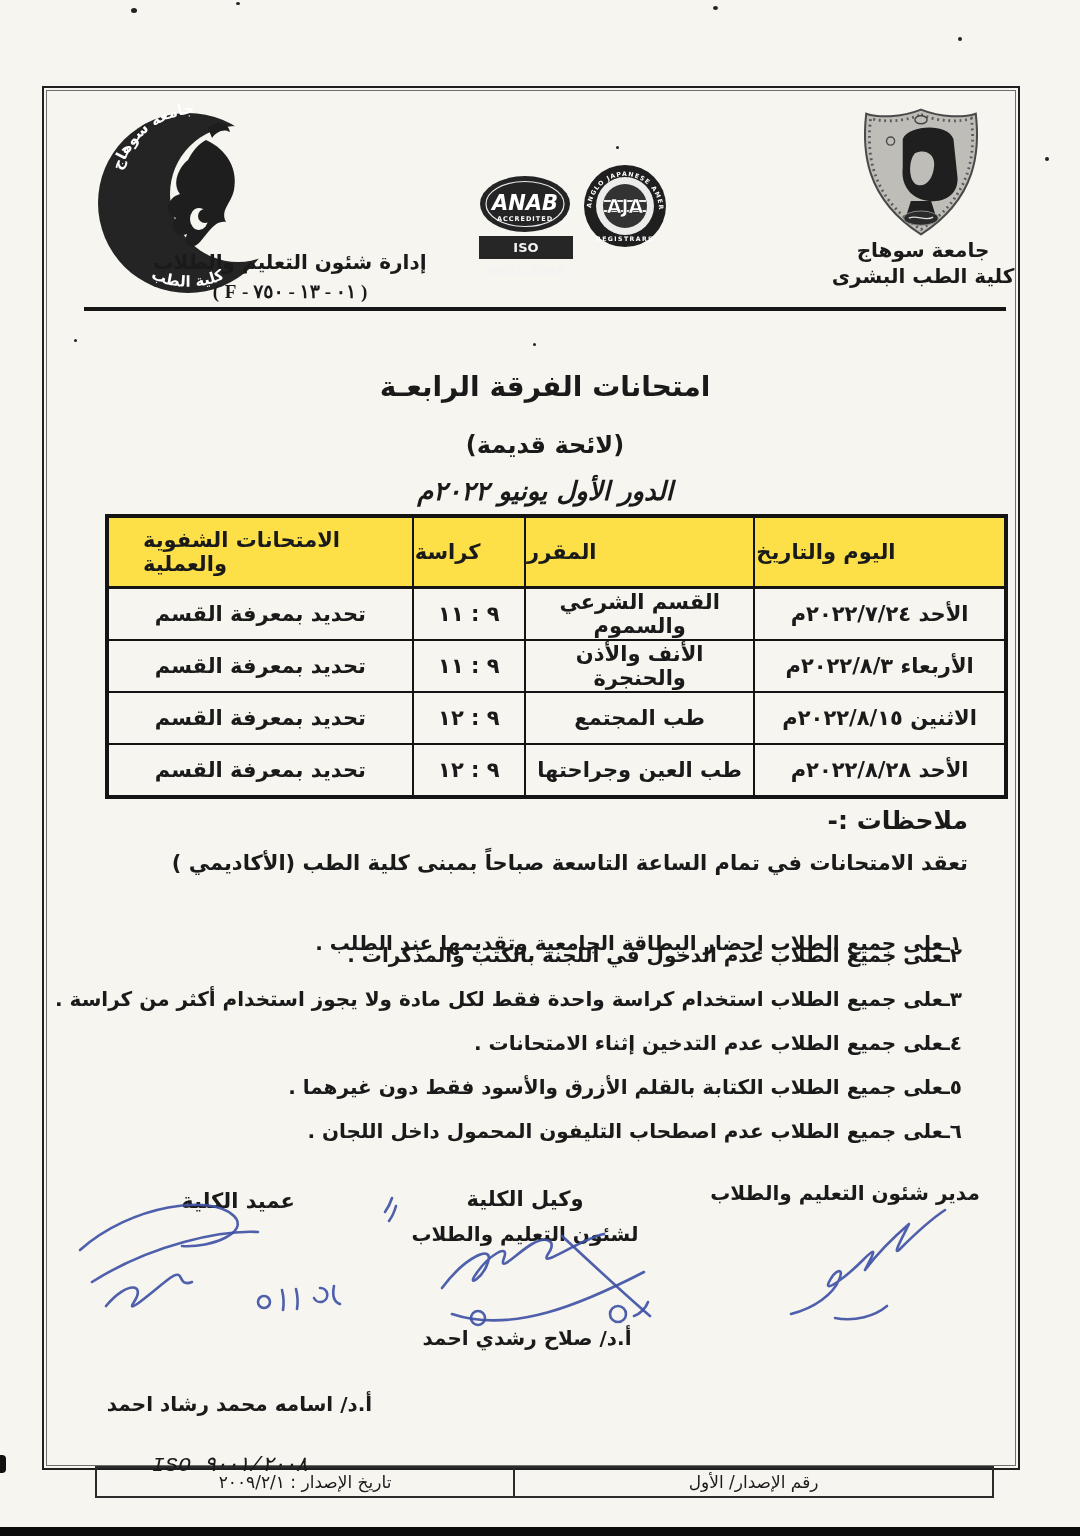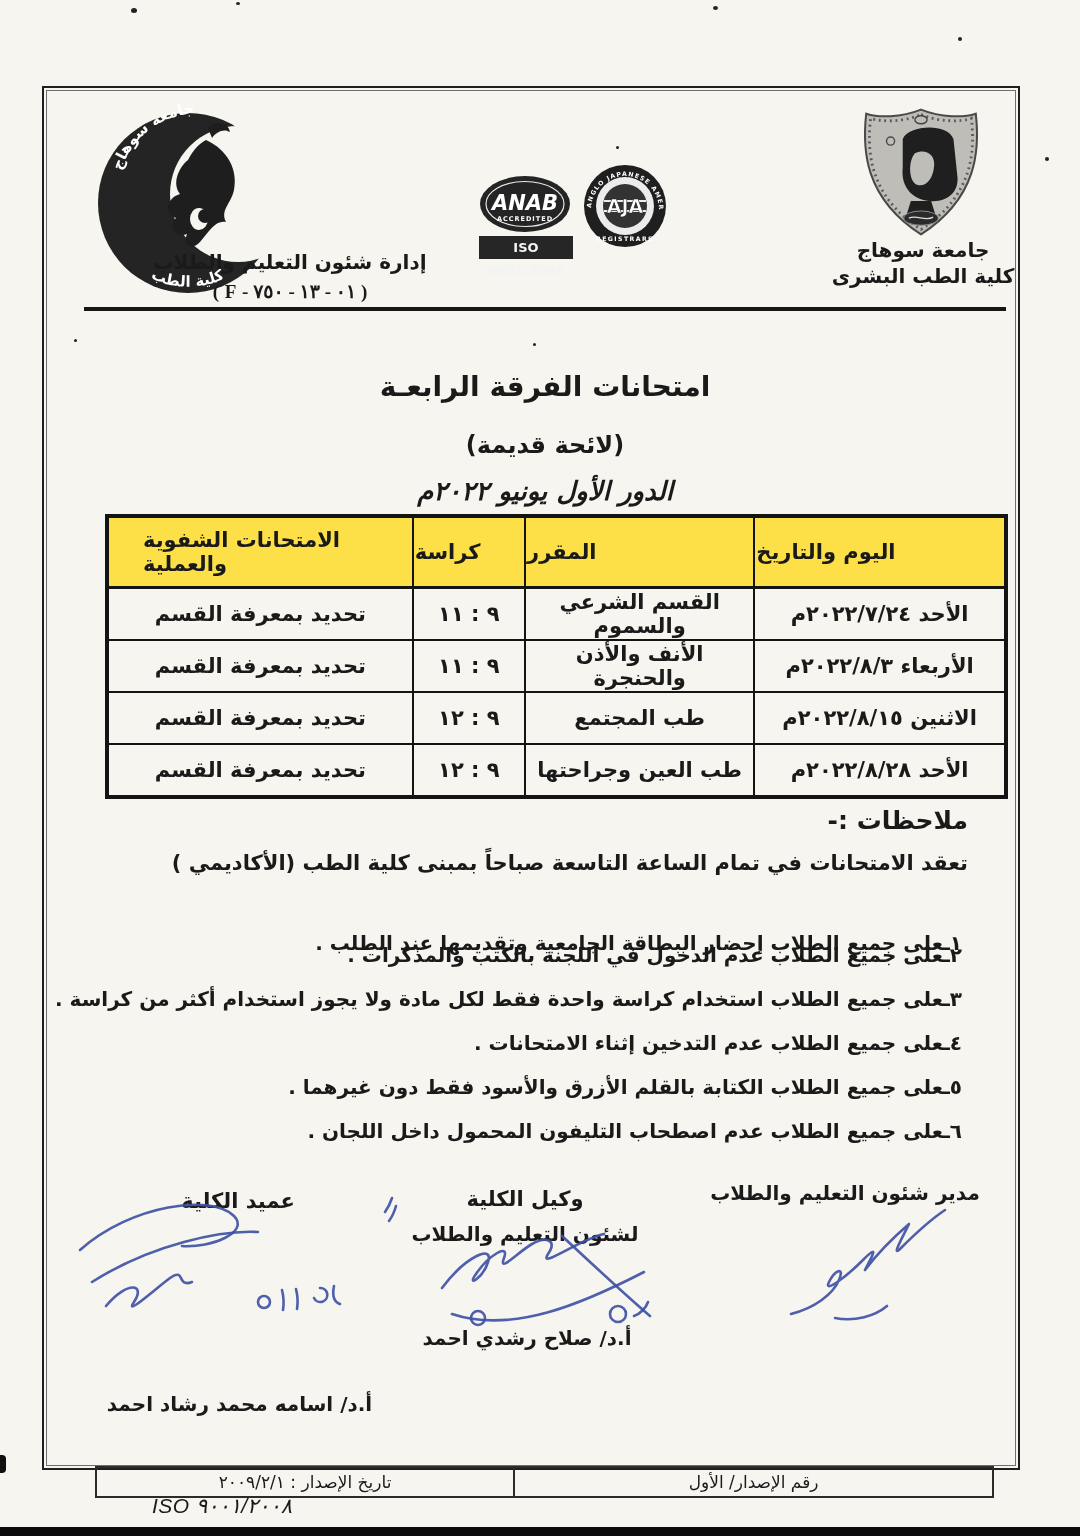--- a/index.html
+++ b/index.html
@@ -41,22 +41,22 @@
   .sig-title{font-size:20px;font-weight:bold;direction:rtl;text-align:center;position:absolute;}
   .sig-name{font-size:20px;font-weight:bold;direction:rtl;text-align:center;position:absolute;}
   .sig-svg{position:absolute;}
   .sig-stroke{fill:none;stroke:#3f51a5;stroke-width:2.6;stroke-linecap:round;stroke-linejoin:round;opacity:.92;}
 
   .footer-table{left:95px;top:1466px;width:895px;height:28px;border:2px solid #2b2b2b;
                 display:flex;direction:rtl;font-size:17px;}
   .footer-cell{display:flex;align-items:center;justify-content:center;height:100%;direction:rtl;}
   .footer-cell.first{width:53.4%;border-left:2px solid #2b2b2b;}
   .footer-cell.second{width:46.6%;}
-  .iso-line{left:152px;top:1494px;font-size:21px;font-style:italic;direction:ltr;
-            font-family:Liberation Sans, sans-serif;letter-spacing:.5px;}
+  .iso-line{left:152px;top:1452px;font-size:21px;font-style:italic;direction:ltr;
+            font-family:Liberation Mono, monospace;letter-spacing:.5px;}
   .bottom-bar{left:0;top:1527px;width:1080px;height:9px;background:#0b0b0b;}
   .edge-blob{left:0;top:1455px;width:6px;height:18px;background:#101010;border-radius:0 4px 4px 0;}
 
   .speck{position:absolute;background:#222;border-radius:50%;}
 </style>
 </head>
 <body>
 
 <div class="page">
 

